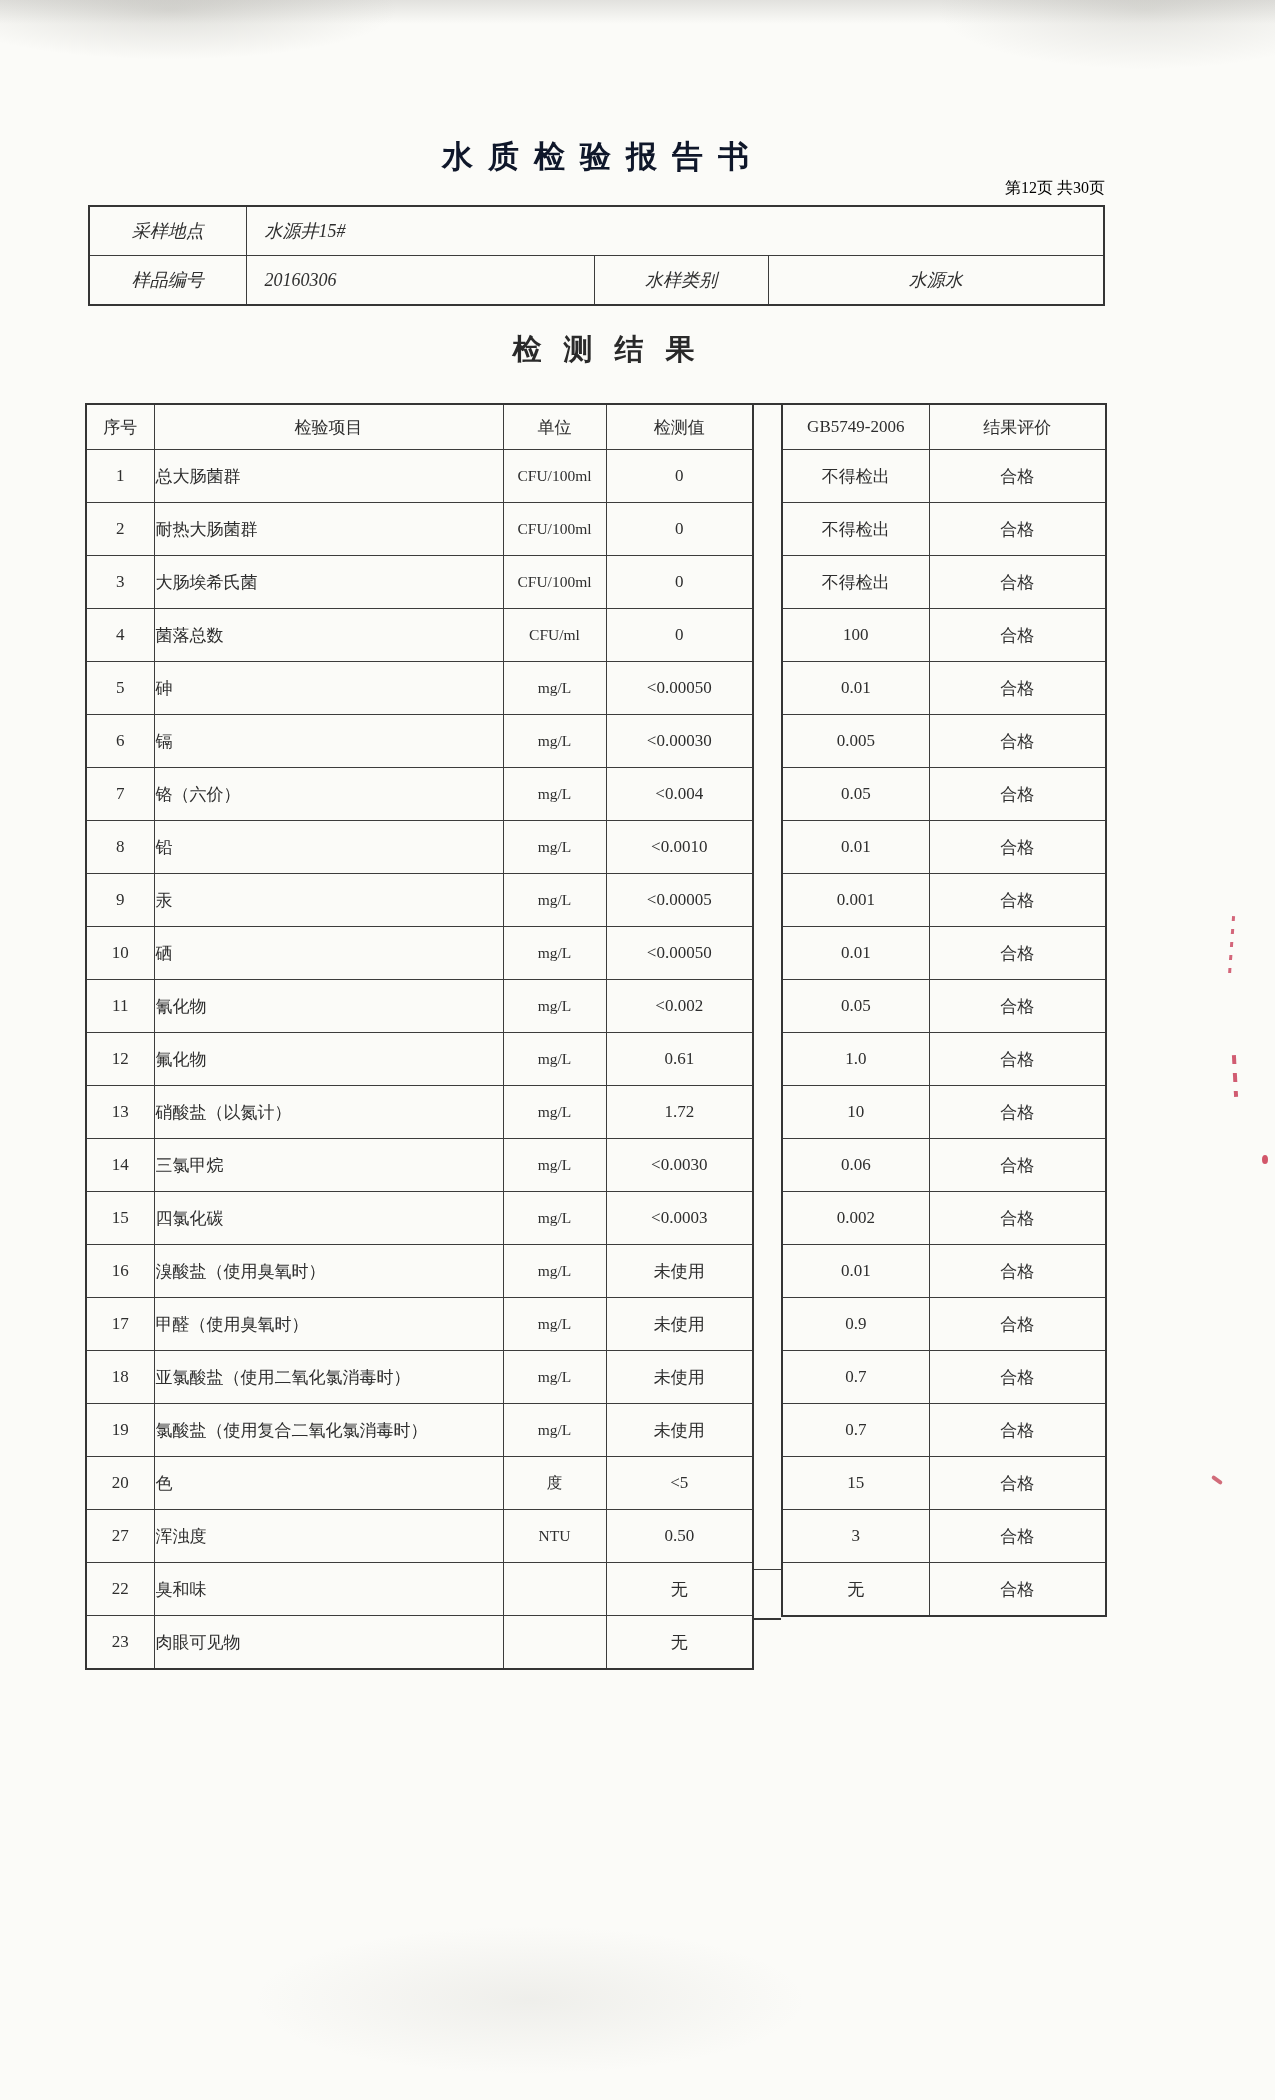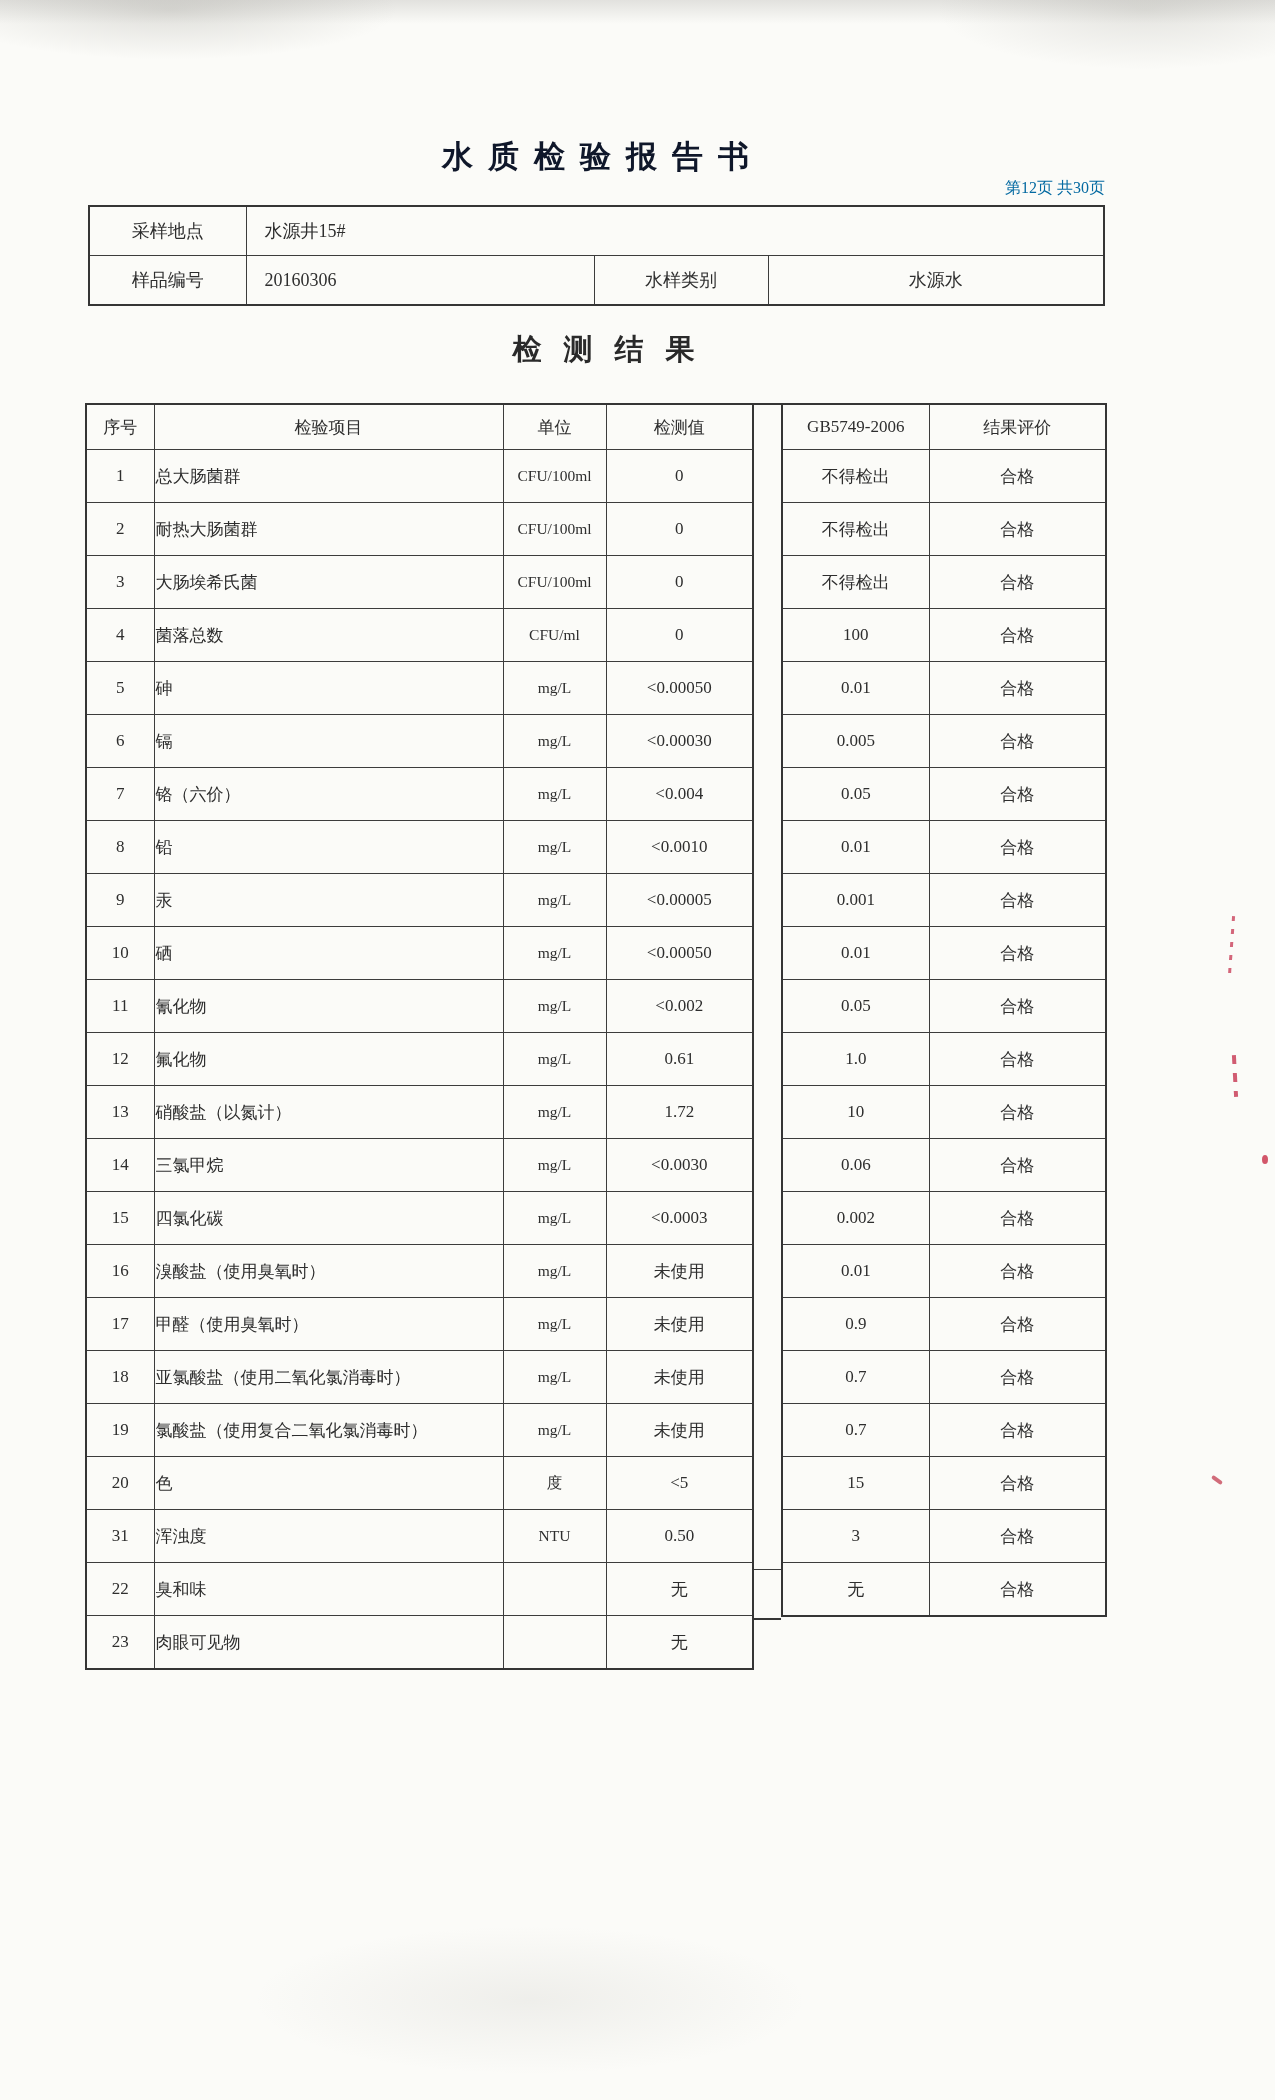--- a/index.html
+++ b/index.html
@@ -16,29 +16,29 @@
     background:radial-gradient(ellipse at center,rgba(110,108,100,.20),rgba(110,108,100,0) 70%);}
   .blob-tr{right:-80px;top:-50px;width:420px;height:120px;
     background:radial-gradient(ellipse at center,rgba(110,108,100,.16),rgba(110,108,100,0) 70%);}
   .blob-bottom{left:250px;top:1925px;width:560px;height:150px;
     background:radial-gradient(ellipse at center,rgba(130,128,118,.10),rgba(130,128,118,0) 70%);}
 
   .title{position:absolute;left:88px;top:136px;width:1015px;margin:0;
     text-align:center;font-size:31px;font-weight:bold;color:#0f172a;
     letter-spacing:15px;padding-left:15px;box-sizing:border-box;}
   .page-info{position:absolute;left:700px;top:178px;width:405px;
-    text-align:right;font-size:16px;color:#0369a1;}
+    text-align:right;font-size:16px;color:#000000;}
 
   table{border-collapse:collapse;table-layout:fixed;}
   td,th{border:1px solid #3c3c3c;overflow:hidden;white-space:nowrap;
     font-weight:normal;vertical-align:middle;}
 
   .info-table{position:absolute;left:88px;top:205px;width:1015px;
     font-size:18px;border:2px solid #353535;}
-  .info-table td{height:46px;}
+  .info-table td{height:46px;font-style:italic;}
   .i-label{text-align:center;}
   .i-value{text-align:left;padding-left:18px;}
   .i-center{text-align:center;}
 
   .section-title{position:absolute;left:96px;top:330px;width:1015px;margin:0;
     text-align:center;font-size:29px;font-weight:bold;color:#2a2a2a;
     letter-spacing:22px;padding-left:22px;box-sizing:border-box;}
 
   .tbl{position:absolute;top:403px;font-size:17px;border:2px solid #353535;background:transparent;}
   .tbl th{height:42px;text-align:center;font-size:17px;}
@@ -236,21 +236,21 @@
           <td class="c-unit">mg/L</td>
           <td class="c-value">未使用</td>
         </tr>
         <tr>
           <td class="c-no">20</td>
           <td class="c-item">色</td>
           <td class="c-unit">度</td>
           <td class="c-value">&lt;5</td>
         </tr>
         <tr>
-          <td class="c-no">31</td>
+          <td class="c-no">27</td>
           <td class="c-item">浑浊度</td>
           <td class="c-unit">NTU</td>
           <td class="c-value">0.50</td>
         </tr>
         <tr>
           <td class="c-no">22</td>
           <td class="c-item">臭和味</td>
           <td class="c-unit"></td>
           <td class="c-value">无</td>
         </tr>

